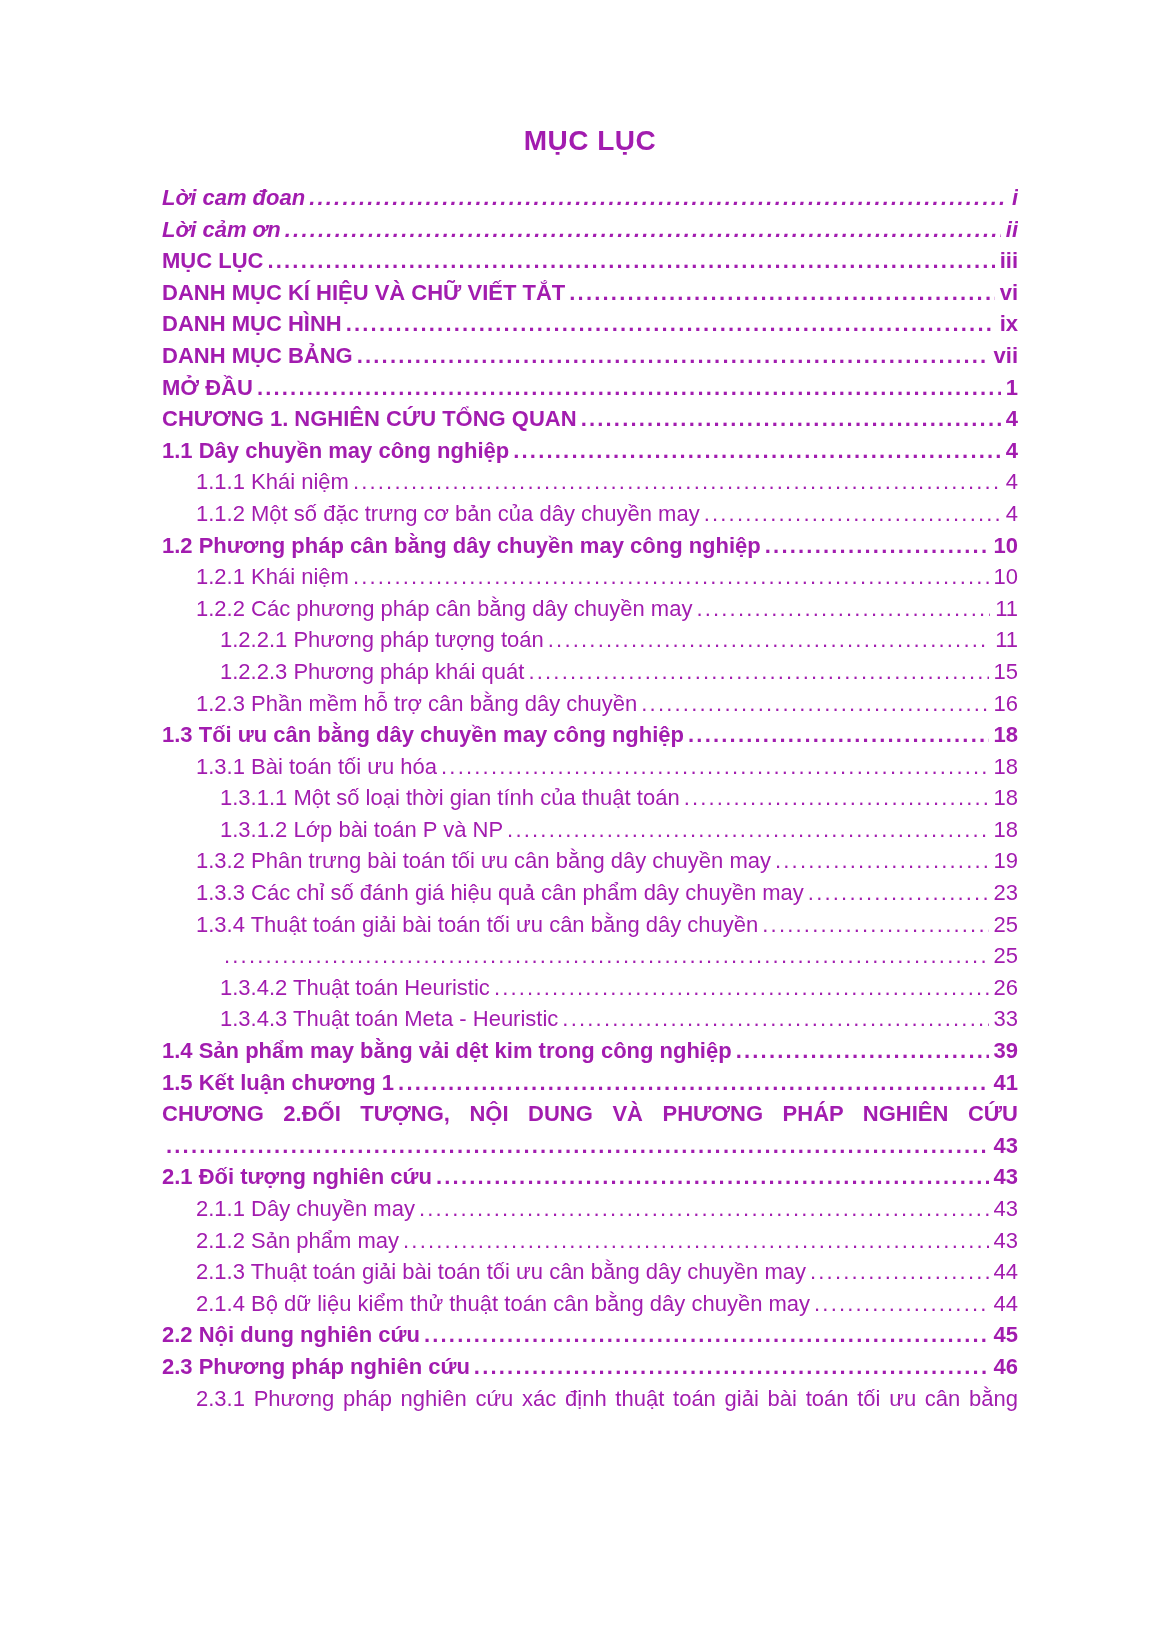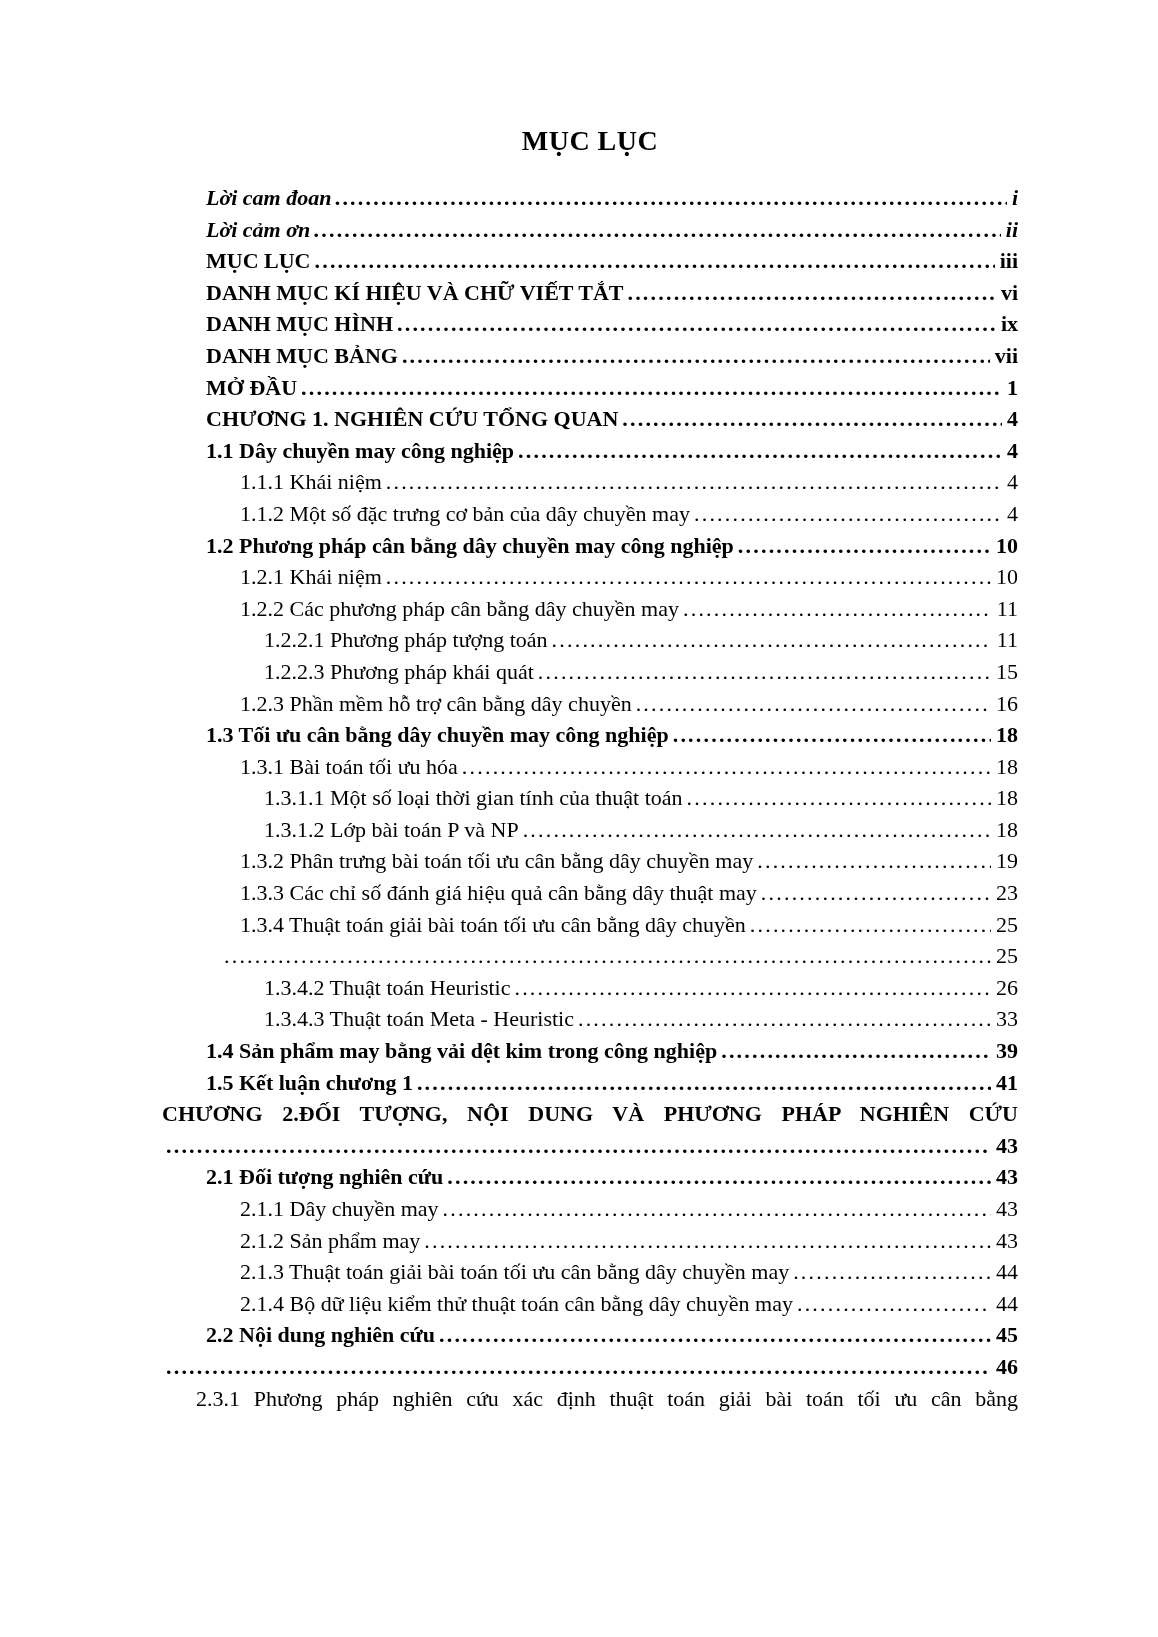--- a/index.html
+++ b/index.html
@@ -5,22 +5,22 @@
   html, body {
     margin: 0;
     padding: 0;
     background: #ffffff;
   }
   .page {
     position: relative;
     width: 1158px;
     height: 1413px;
     background: #ffffff;
-    color: #000000;
-    font-family: Liberation Serif, serif;
+    color: #a21caf;
+    font-family: Liberation Sans, sans-serif;
     overflow: hidden;
   }
   .doc-title {
     position: absolute;
     top: 125px;
     left: 162px;
     width: 856px;
     text-align: center;
     font-size: 28px;
     font-weight: bold;
@@ -43,21 +43,21 @@
   .tline {
     display: flex;
     align-items: baseline;
     overflow: hidden;
   }
   .tline-full {
     text-align: justify;
     text-align-last: justify;
     overflow: hidden;
   }
-  .lbl { white-space: nowrap; margin-left: 44px; }
+  .lbl { white-space: nowrap; }
   .leader {
     flex: 1 1 auto;
     overflow: hidden;
     white-space: nowrap;
     margin-left: 4px;
     margin-right: 5px;
     min-width: 10px;
   }
   .leader::after {
     content: "................................................................................................................................................................................................";
@@ -229,21 +229,21 @@
       </div>
       <div class="entry normal lvl1">
         <div class="tline">
           <span class="lbl">1.3.2 Phân trưng bài toán tối ưu cân bằng dây chuyền may</span>
           <span class="leader"></span>
           <span class="pg">19</span>
         </div>
       </div>
       <div class="entry normal lvl1">
         <div class="tline">
-          <span class="lbl">1.3.3 Các chỉ số đánh giá hiệu quả cân bằng dây thuật may</span>
+          <span class="lbl">1.3.3 Các chỉ số đánh giá hiệu quả cân phẩm dây chuyền may</span>
           <span class="leader"></span>
           <span class="pg">23</span>
         </div>
       </div>
       <div class="entry normal lvl1">
         <div class="tline">
           <span class="lbl">1.3.4 Thuật toán giải bài toán tối ưu cân bằng dây chuyền</span>
           <span class="leader"></span>
           <span class="pg">25</span>
         </div>
@@ -326,20 +326,21 @@
       </div>
       <div class="entry bold lvl0">
         <div class="tline">
           <span class="lbl">2.2 Nội dung nghiên cứu</span>
           <span class="leader"></span>
           <span class="pg">45</span>
         </div>
       </div>
       <div class="entry bold lvl0">
         <div class="tline">
+          <span class="lbl">2.3 Phương pháp nghiên cứu</span>
           <span class="leader"></span>
           <span class="pg">46</span>
         </div>
       </div>
       <div class="entry normal lvl1">
         <div class="tline-full">2.3.1 Phương pháp nghiên cứu xác định thuật toán giải bài toán tối ưu cân bằng</div>
         <div class="tline">
           <span class="lbl">dây chuyền công nghiệp may sản phẩm dệt kim</span>
           <span class="leader"></span>
           <span class="pg">46</span>

